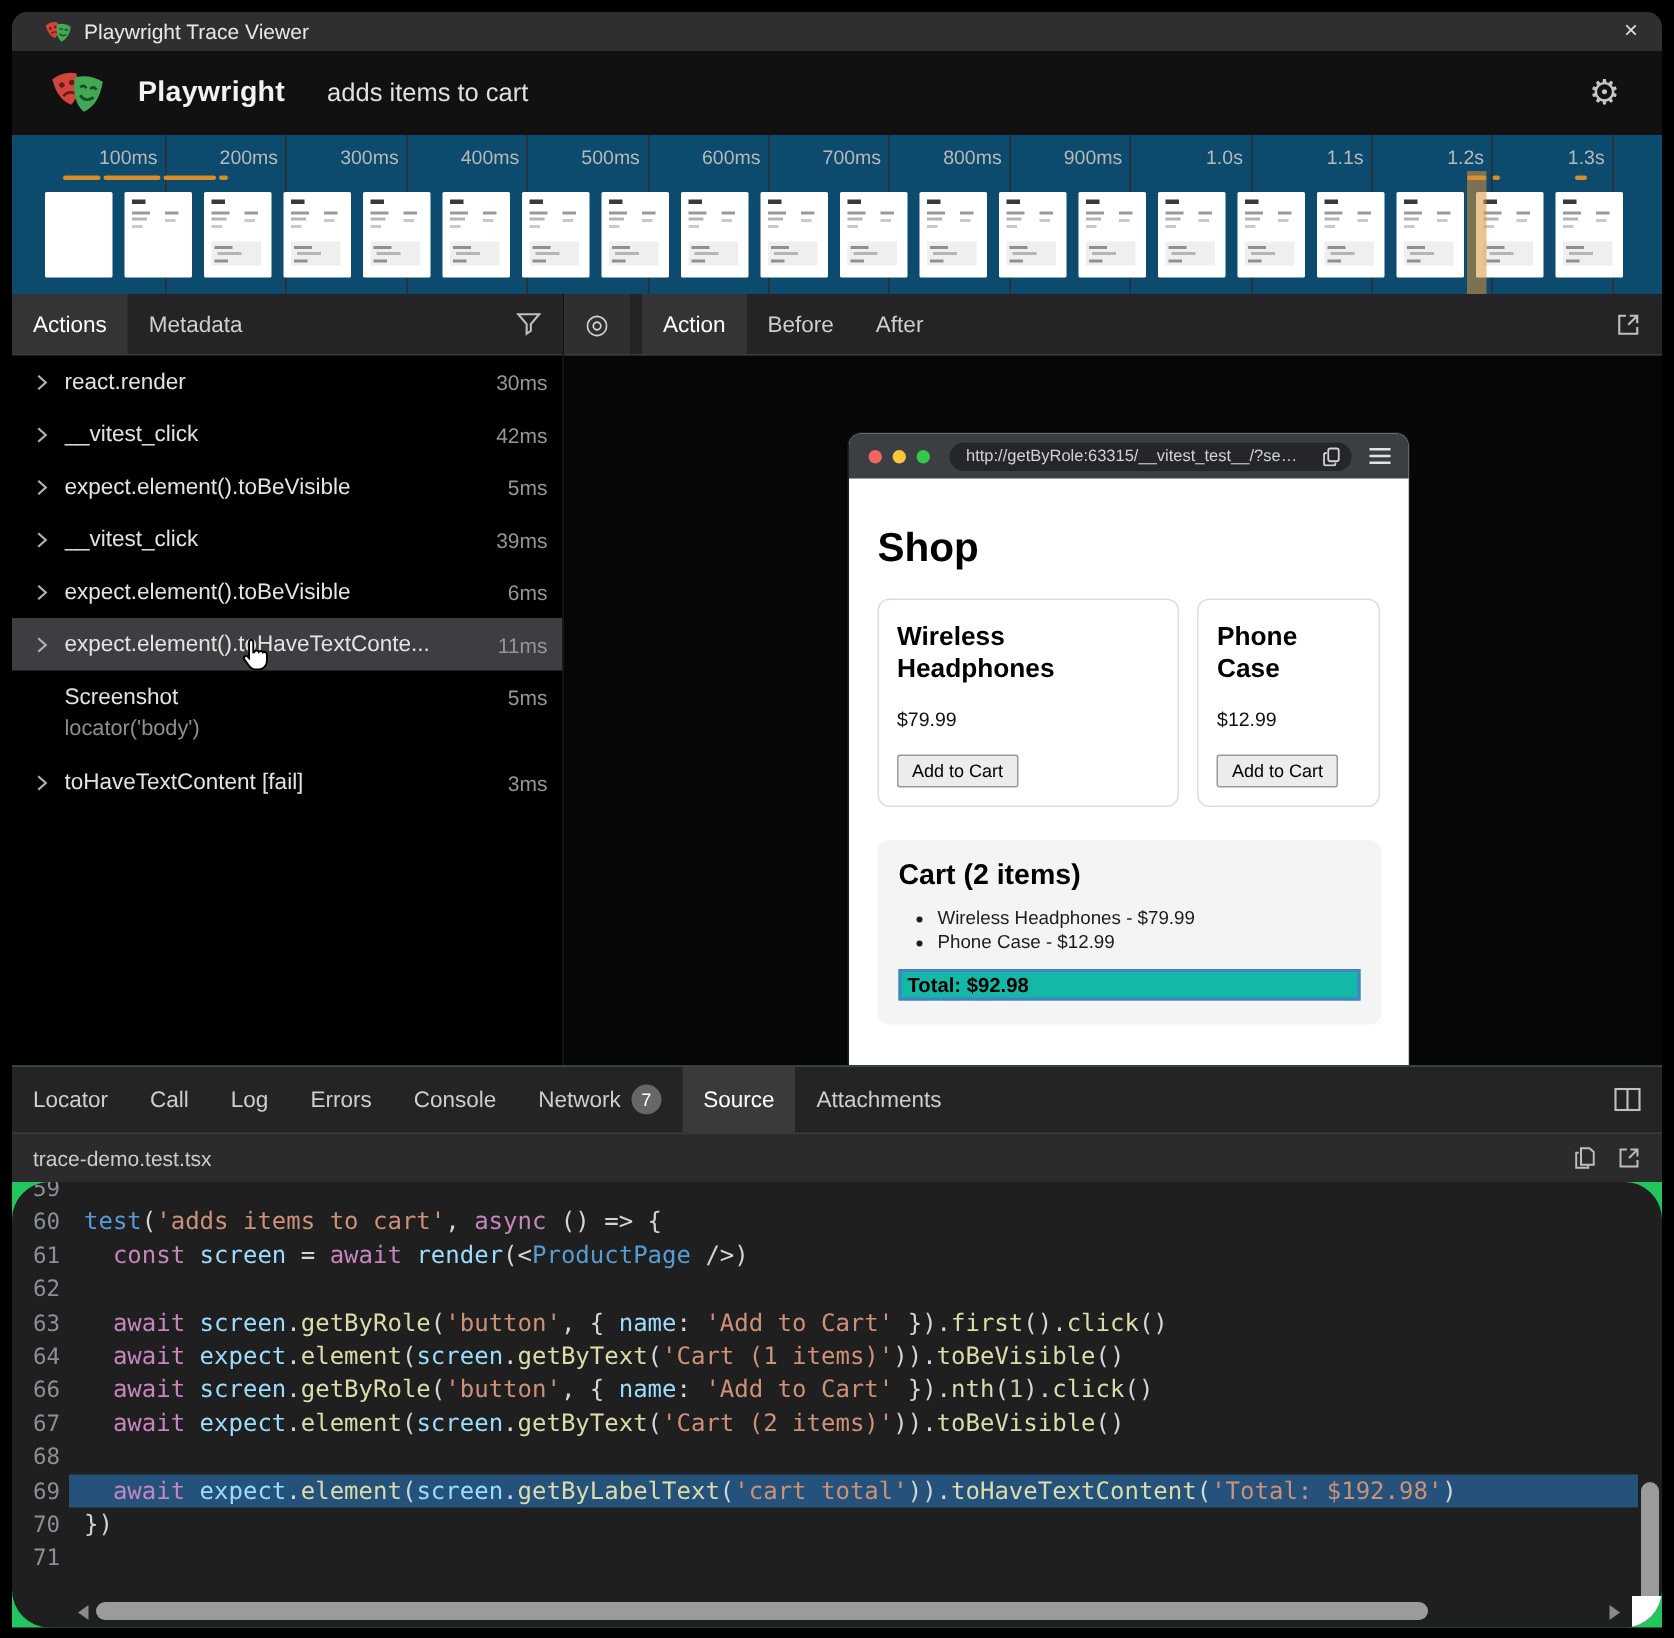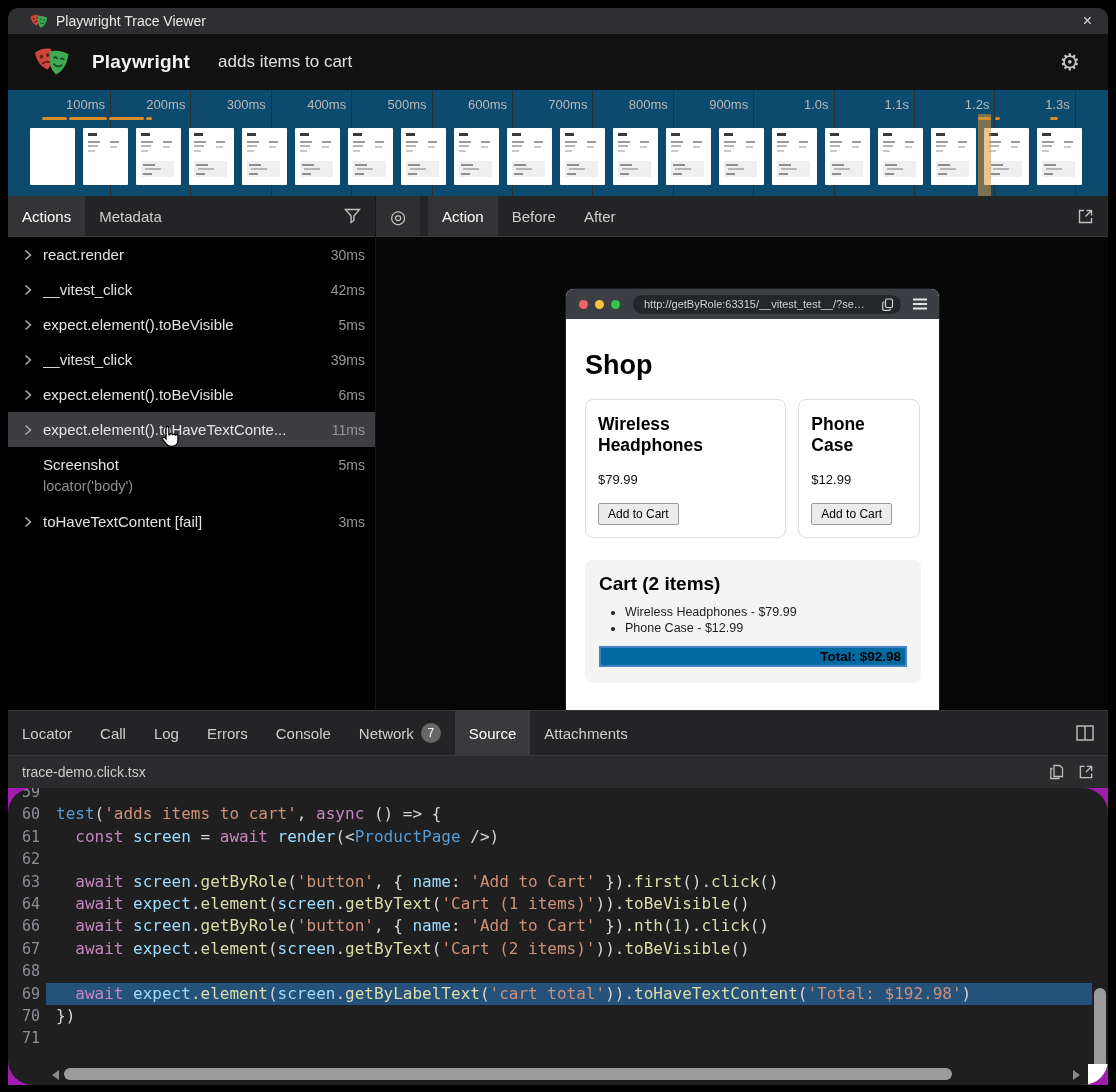--- a/index.html
+++ b/index.html
@@ -88,21 +88,21 @@
   .pcard .p-name{font-size:17.5px;font-weight:bold;line-height:21px;color:#000;}
   .pcard .p-price{font-size:13px;margin-top:16px;color:#111;}
   .pcard button{margin-top:16px;font-size:12px;font-family:"Liberation Sans",sans-serif;background:#ececec;border:1px solid #9a9a9a;border-radius:2px;padding:3px 9px;color:#000;}
   .cartbox{margin-top:22px;width:336px;box-sizing:border-box;background:#f4f4f4;border-radius:8px;padding:13px 14px 16px;}
   .cartbox .c-head{font-size:19px;font-weight:bold;color:#000;}
   .cartbox ul{margin:10px 0 0;padding-left:26px;font-size:12.5px;color:#1c1c1c;}
   .cartbox li{margin-bottom:2px;}
   .cart-total{margin-top:11px;background:#b6cfe9;border:2px solid #4383c4;font-size:13.5px;font-weight:bold;color:#000;padding:1px 4px;}
 
   
-  .bottom{left:8px;top:710px;width:1100px;height:374px;background:#a21caf;display:flex;flex-direction:column;border-top:1px solid #3a3a3a;}
+  .bottom{left:8px;top:710px;width:1100px;height:374px;background:#22c55e;display:flex;flex-direction:column;border-top:1px solid #3a3a3a;}
   .bottom .tabbar{height:44px;background:#242426;}
   .bottom .tab.selected{background:#3a3a3d;}
   .fileheader{height:32px;background:#2b2b2d;display:flex;align-items:center;font-size:14px;color:#cccccc;flex-shrink:0;}
   .fileheader .fname{margin-left:14px;}
   .fileheader .f-icons{margin-left:auto;margin-right:14px;display:flex;gap:14px;}
   .code-area{flex:1;position:relative;background:#1f1f1f;overflow:hidden;font-family:"DejaVu Sans Mono","Liberation Mono",monospace;border-radius:25px;}
   .code-lines{position:absolute;left:0;top:-7px;right:16px;}
   .code-line{display:flex;height:22.4px;line-height:22.4px;white-space:pre;font-size:16px;}
   .code-line .ln{width:38px;flex-shrink:0;text-align:right;padding-right:6px;color:#8a8f98;font-size:15px;box-sizing:border-box;}
   .code-line .lc{flex:1;padding-left:10px;}
@@ -567,21 +567,21 @@
           <div class="products" id="products">
               <div class="pcard c1"><div class="p-name">Wireless Headphones</div><div class="p-price">$79.99</div><button>Add to Cart</button></div>
               <div class="pcard c2"><div class="p-name">Phone Case</div><div class="p-price">$12.99</div><button>Add to Cart</button></div>
             </div>
           <div class="cartbox">
             <div class="c-head">Cart (2 items)</div>
             <ul id="cart-items">
                 <li>Wireless Headphones - $79.99</li>
                 <li>Phone Case - $12.99</li>
               </ul>
-            <div class="cart-total" style="background: #0369a1; border-color: rgb(67, 131, 196); text-align: right;">Total: $92.98</div>
+            <div class="cart-total" style="background: #14b8a6; border-color: rgb(67, 131, 196);">Total: $92.98</div>
           </div>
         </div>
       </div>
     </div>
   </div>
 </div>
 
 <div class="abs bottom">
   <div class="tabbar" id="bottom-tabbar">
     <div class="tab">
@@ -611,21 +611,21 @@
       </div>
       <span class="bar-spacer"></span>
     <span class="bar-icon">
       <svg class="icon" width="18" height="16" viewBox="0 0 18 16">
           <rect x="1" y="1" width="16" height="14" fill="none" stroke="#c0c0c0" stroke-width="1.4"></rect>
           <path d="M9 1v14" stroke="#c0c0c0" stroke-width="1.4"></path>
         </svg>
     </span>
   </div>
   <div class="fileheader">
-    <span class="fname">trace-demo.click.tsx</span>
+    <span class="fname">trace-demo.test.tsx</span>
     <span class="f-icons">
       <span>
         <svg class="icon" width="15" height="16" viewBox="0 0 15 16">
             <path d="M5 1.5h5.6L13.5 4v8.5h-8.5z" fill="none" stroke="#bdbdbd" stroke-width="1.3"></path>
             <path d="M3.5 4.5H1.8v10h8v-1.8" fill="none" stroke="#bdbdbd" stroke-width="1.3"></path>
           </svg>
       </span>
       <span>
         <svg class="icon" width="16" height="16" viewBox="0 0 17 17">
             <path d="M7 2.5H2.5v12h12V10" fill="none" stroke="#bdbdbd" stroke-width="1.4"></path>

